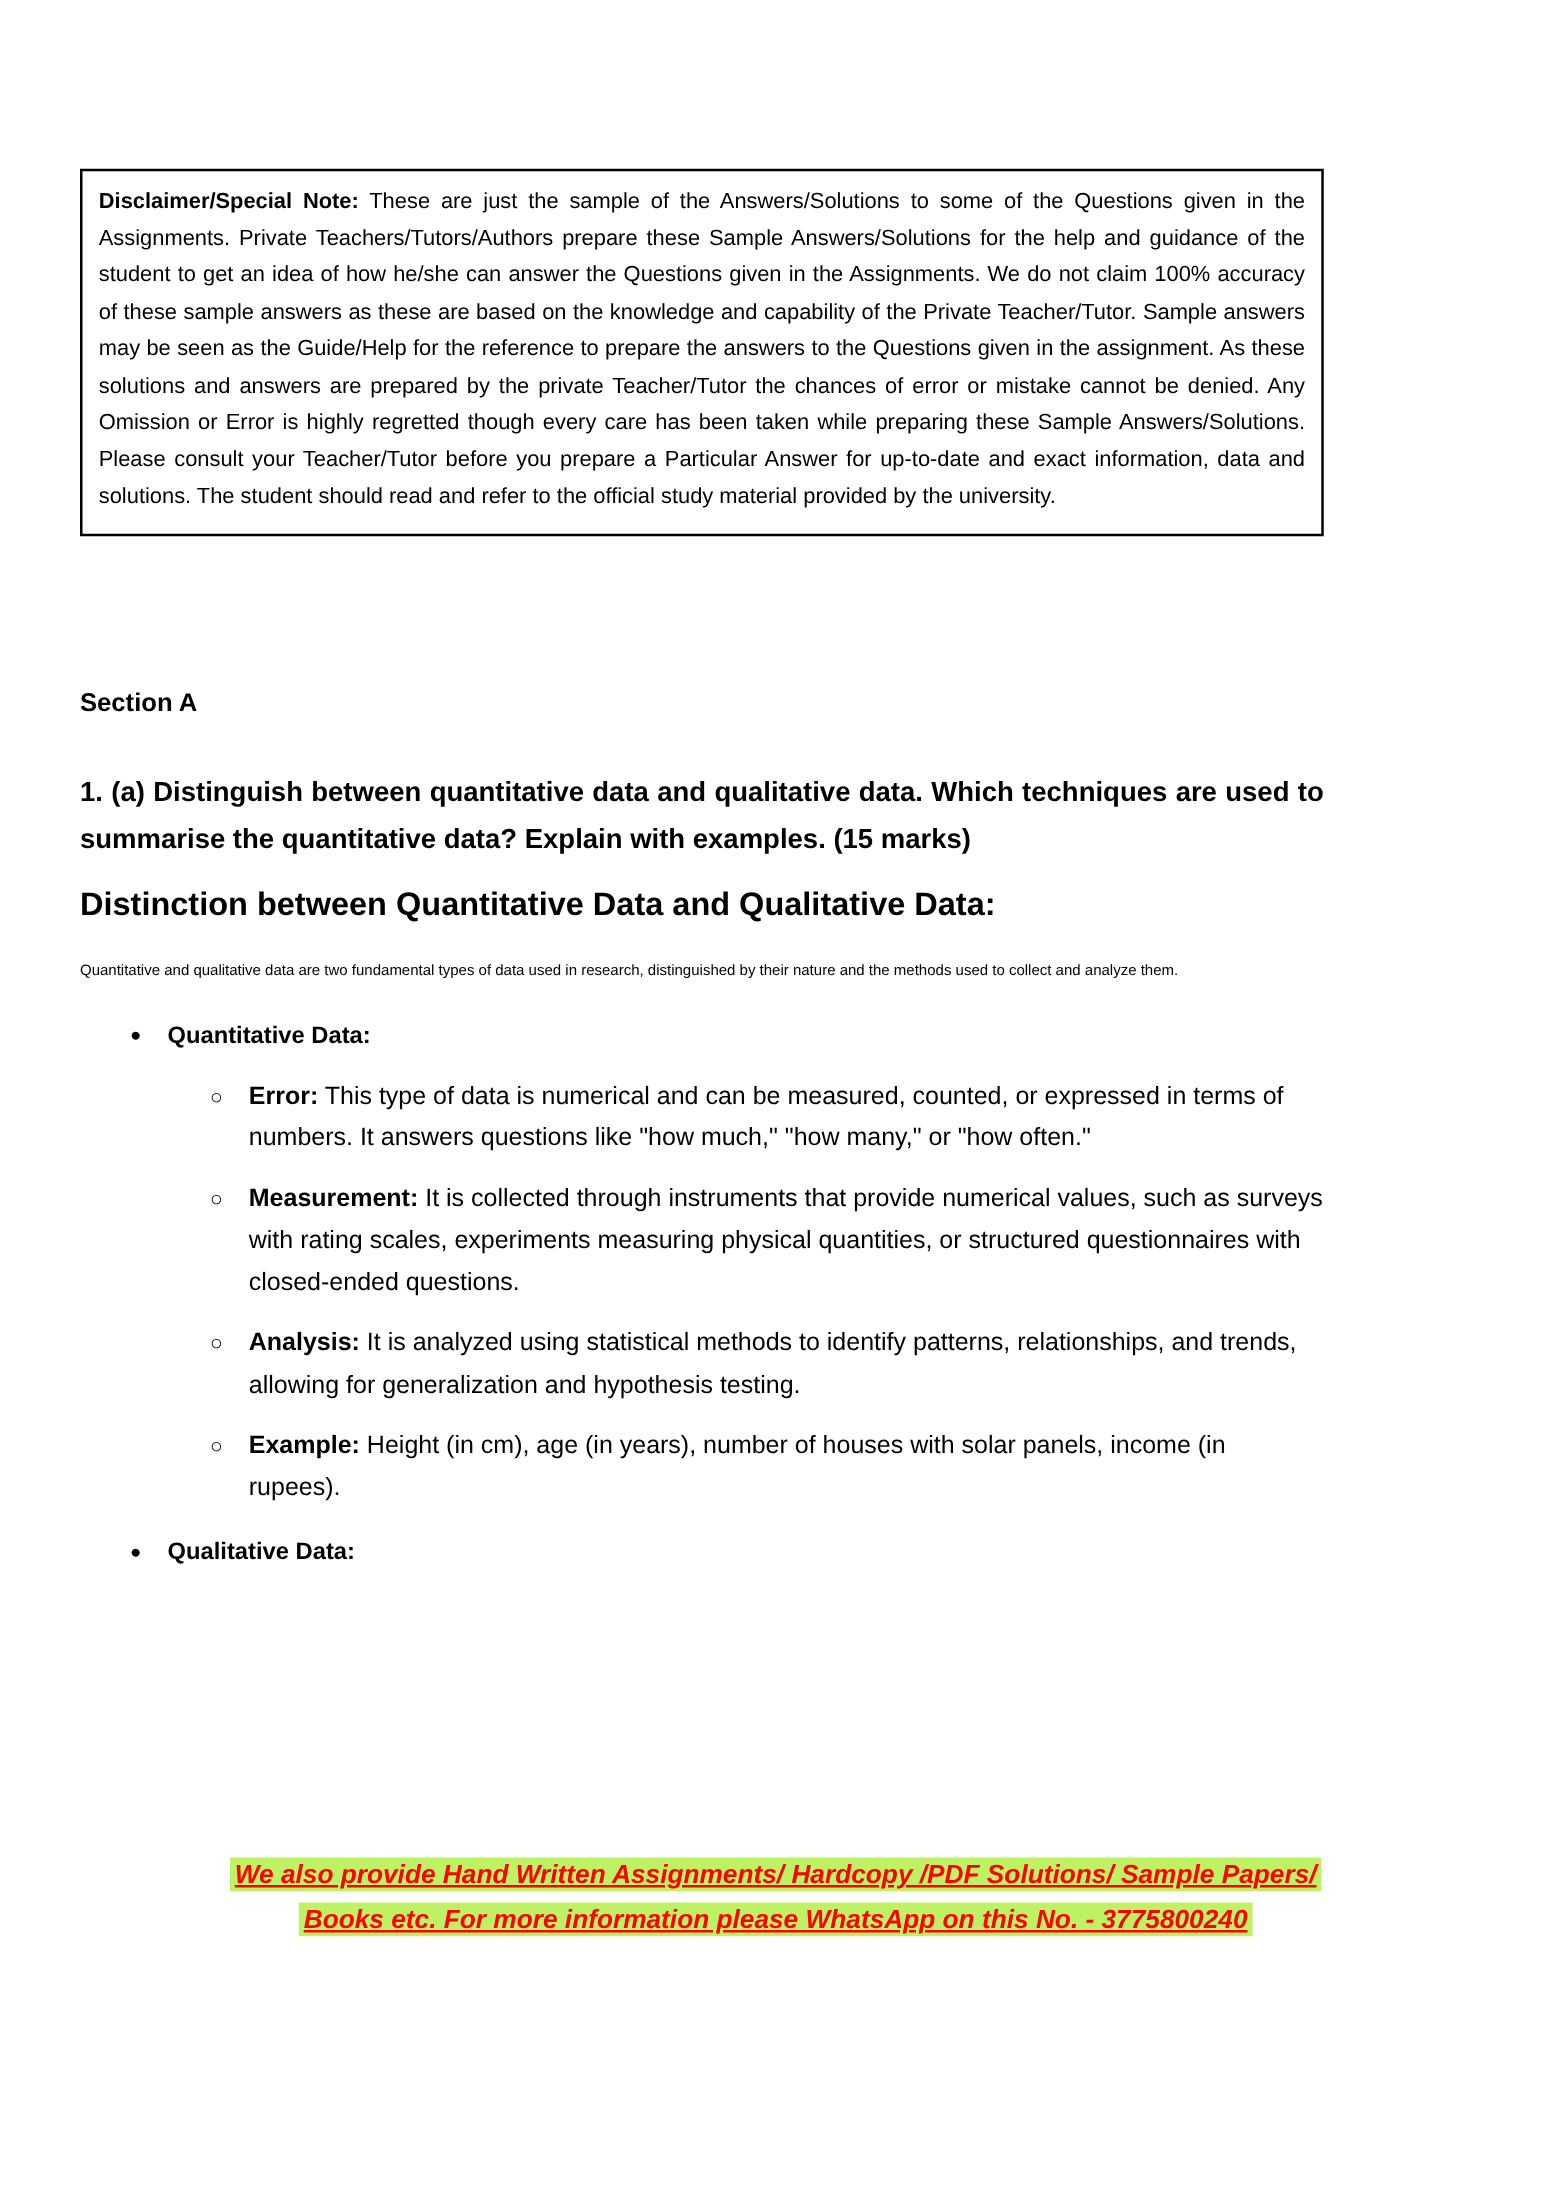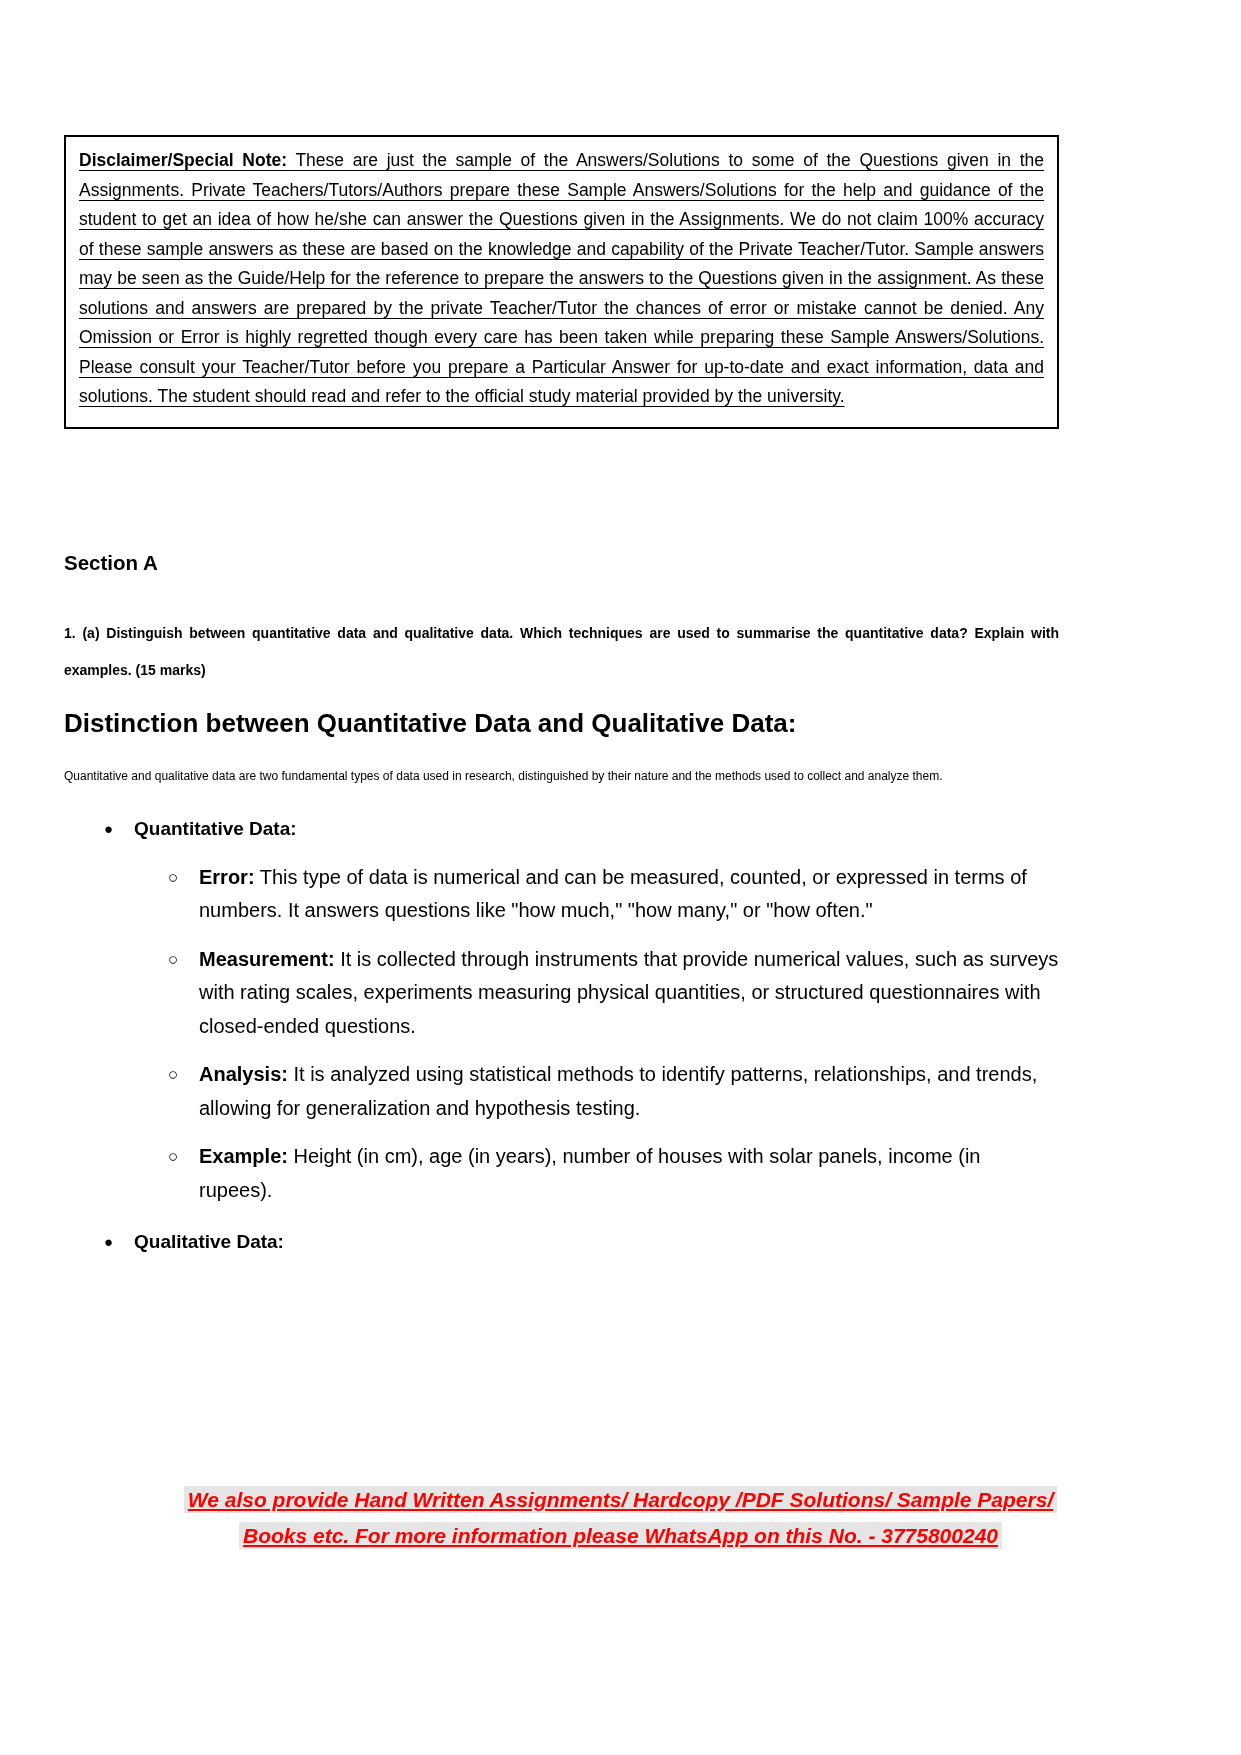--- a/index.html
+++ b/index.html
@@ -22,38 +22,37 @@
   
   .disclaimer-box {
     border: 2px solid #000000;
     padding: 9px 13px 15px 13px;
     width: 995px;
   }
   .disclaimer-text {
     font-size: 17.5px;
     line-height: 29.5px;
     text-align: justify;
-    text-decoration: underline;
     text-underline-offset: 4px;
   }
   .disclaimer-text .lead { font-weight: bold; }
 
   
   .section-heading {
     margin-top: 122px;
     text-align: left;
     font-weight: bold;
     font-size: 20.5px;
   }
 
   
   .question-title {
     margin-top: 40px;
     font-weight: bold;
-    font-size: 14px;
+    font-size: 22px;
     line-height: 37px;
     text-align: justify;
   }
   .sub-heading {
     margin-top: 16px;
     font-weight: bold;
     font-size: 26px;
     line-height: 36px;
   }
   .intro {
@@ -102,21 +101,21 @@
   .footer {
     position: absolute;
     top: 1483px;
     left: 0;
     width: 1241px;
     text-align: center;
   }
   .footer .line { line-height: 34px; }
   .footer .hl {
     display: inline;
-    background: #e5e5e5;
+    background: #bef264;
     color: #ff0000;
     font-weight: bold;
     font-style: italic;
     font-size: 21px;
     text-decoration: underline;
     padding: 2px 4px;
   }
 </style>
 </head>
 <body>

